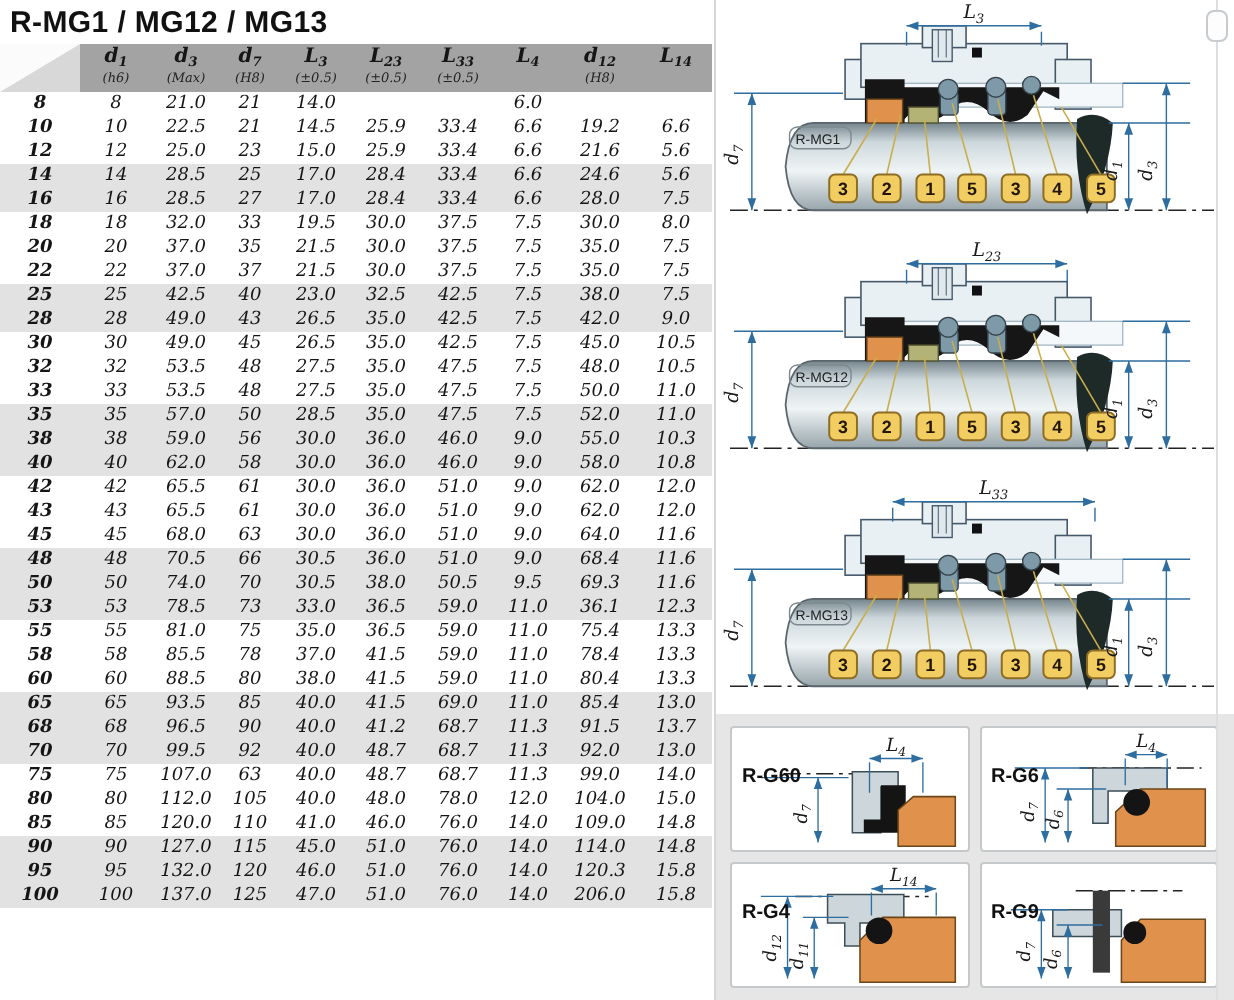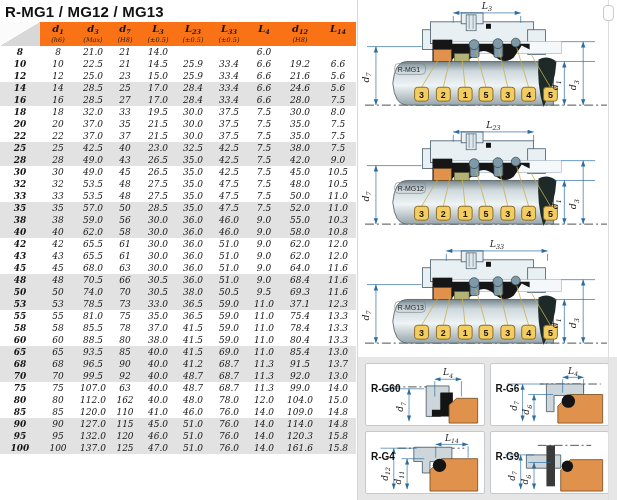--- a/index.html
+++ b/index.html
@@ -4,21 +4,21 @@
 <style>
   html,body{margin:0;padding:0;}
   body{width:617px;height:500px;background:#ffffff;font-family:"Liberation Sans",sans-serif;position:relative;overflow:hidden;}
   .page{display:flex;width:525px;height:500px;}
   .left{width:357px;flex:0 0 357px;}
   h1.title{margin:0;padding:3px 0 2px 5px;font-size:15px;letter-spacing:.2px;color:#111;font-family:"Liberation Sans",sans-serif;}
   table.dim{border-collapse:collapse;table-layout:fixed;width:356px;font-size:9px;color:#151515;}
   table.dim col.c0{width:40px}table.dim col.c1{width:36px}table.dim col.c2{width:34px}
   table.dim col.c3{width:30px}table.dim col.c4{width:36px}table.dim col.c5{width:34px}
   table.dim col.c6{width:38px}table.dim col.c7{width:32px}table.dim col.c8{width:40px}table.dim col.c9{width:36px}
-  table.dim th{background:#f97316;font-weight:bold;text-align:center;vertical-align:top;padding:2px 0 1px;height:21px;line-height:9px;}
+  table.dim th{background:#a3a3a3;font-weight:bold;text-align:center;vertical-align:top;padding:2px 0 1px;height:21px;line-height:9px;}
   table.dim th.corner{background:linear-gradient(to right bottom,#fbfbfb 49.6%,#d8d8d8 50.4%);}
   .hb{font-size:10px;}
   .hs{font-size:6.5px;vertical-align:-2px;}
   .hn{display:block;font-size:6.5px;font-weight:normal;line-height:7px;color:#222;text-align:center;}
   table.dim td{height:12px;line-height:12px;text-align:center;padding:0;white-space:nowrap;}
   table.dim td.rh{font-weight:bold;}
   table.dim tr.band td{background:#e2e2e2;}
   .right{width:260px;flex:0 0 260px;border-left:1px solid #d7d7d7;background:#ffffff;display:flex;flex-direction:column;}
   .dpanel{height:119px;flex:0 0 119px;position:relative;}
   .details{height:143px;flex:0 0 143px;background:#e6e6e6;box-sizing:border-box;padding:6px 9px 6px 7px;display:grid;grid-template-columns:1fr 1fr;grid-template-rows:1fr 1fr;gap:5px;}
@@ -325,21 +325,21 @@
           </tr>
           <tr class="band">
             <td class="rh">53</td>
             <td>53</td>
             <td>78.5</td>
             <td>73</td>
             <td>33.0</td>
             <td>36.5</td>
             <td>59.0</td>
             <td>11.0</td>
-            <td>37.1</td>
+            <td>36.1</td>
             <td>12.3</td>
           </tr>
           <tr>
             <td class="rh">55</td>
             <td>55</td>
             <td>81.0</td>
             <td>75</td>
             <td>35.0</td>
             <td>36.5</td>
             <td>59.0</td>
@@ -416,21 +416,21 @@
             <td>48.7</td>
             <td>68.7</td>
             <td>11.3</td>
             <td>99.0</td>
             <td>14.0</td>
           </tr>
           <tr>
             <td class="rh">80</td>
             <td>80</td>
             <td>112.0</td>
-            <td>162</td>
+            <td>105</td>
             <td>40.0</td>
             <td>48.0</td>
             <td>78.0</td>
             <td>12.0</td>
             <td>104.0</td>
             <td>15.0</td>
           </tr>
           <tr>
             <td class="rh">85</td>
             <td>85</td>
@@ -469,21 +469,21 @@
           </tr>
           <tr class="band">
             <td class="rh">100</td>
             <td>100</td>
             <td>137.0</td>
             <td>125</td>
             <td>47.0</td>
             <td>51.0</td>
             <td>76.0</td>
             <td>14.0</td>
-            <td>161.6</td>
+            <td>206.0</td>
             <td>15.8</td>
           </tr>
         </tbody>
       </table>
   </div>
   <div class="right">
     <div id="diagrams">
         <div class="dpanel"><svg width="257" height="119" viewBox="0 0 257 120">
   <defs>
               <linearGradient id="sg0" x1="0" y1="0" x2="0" y2="1">

